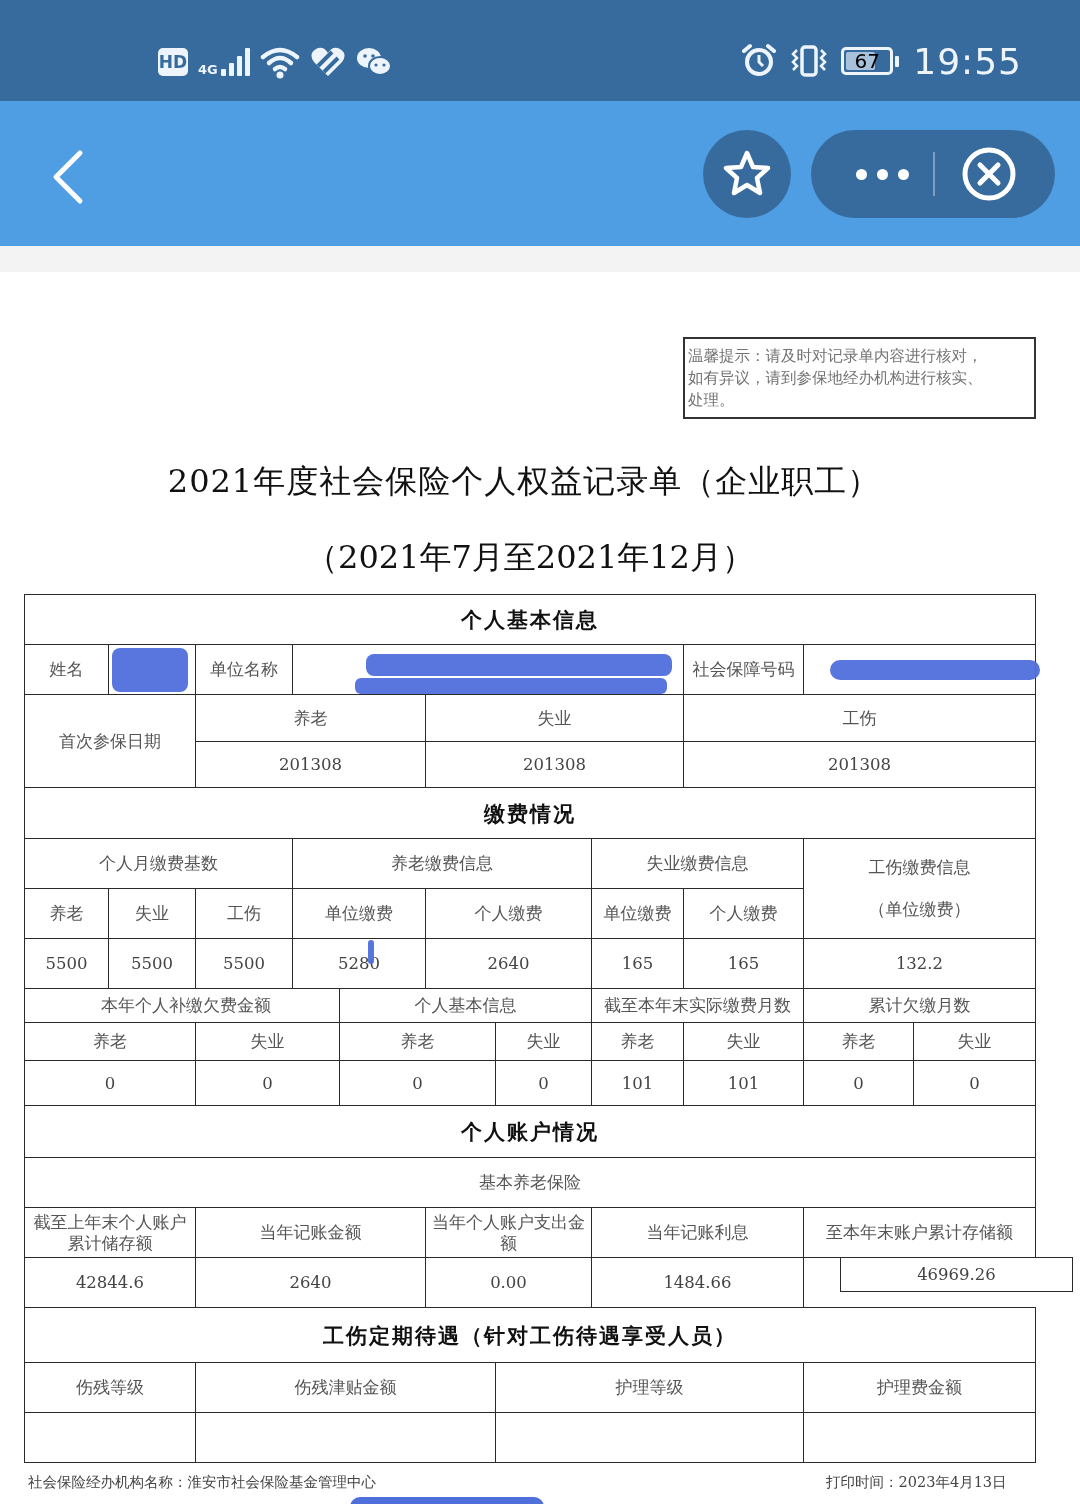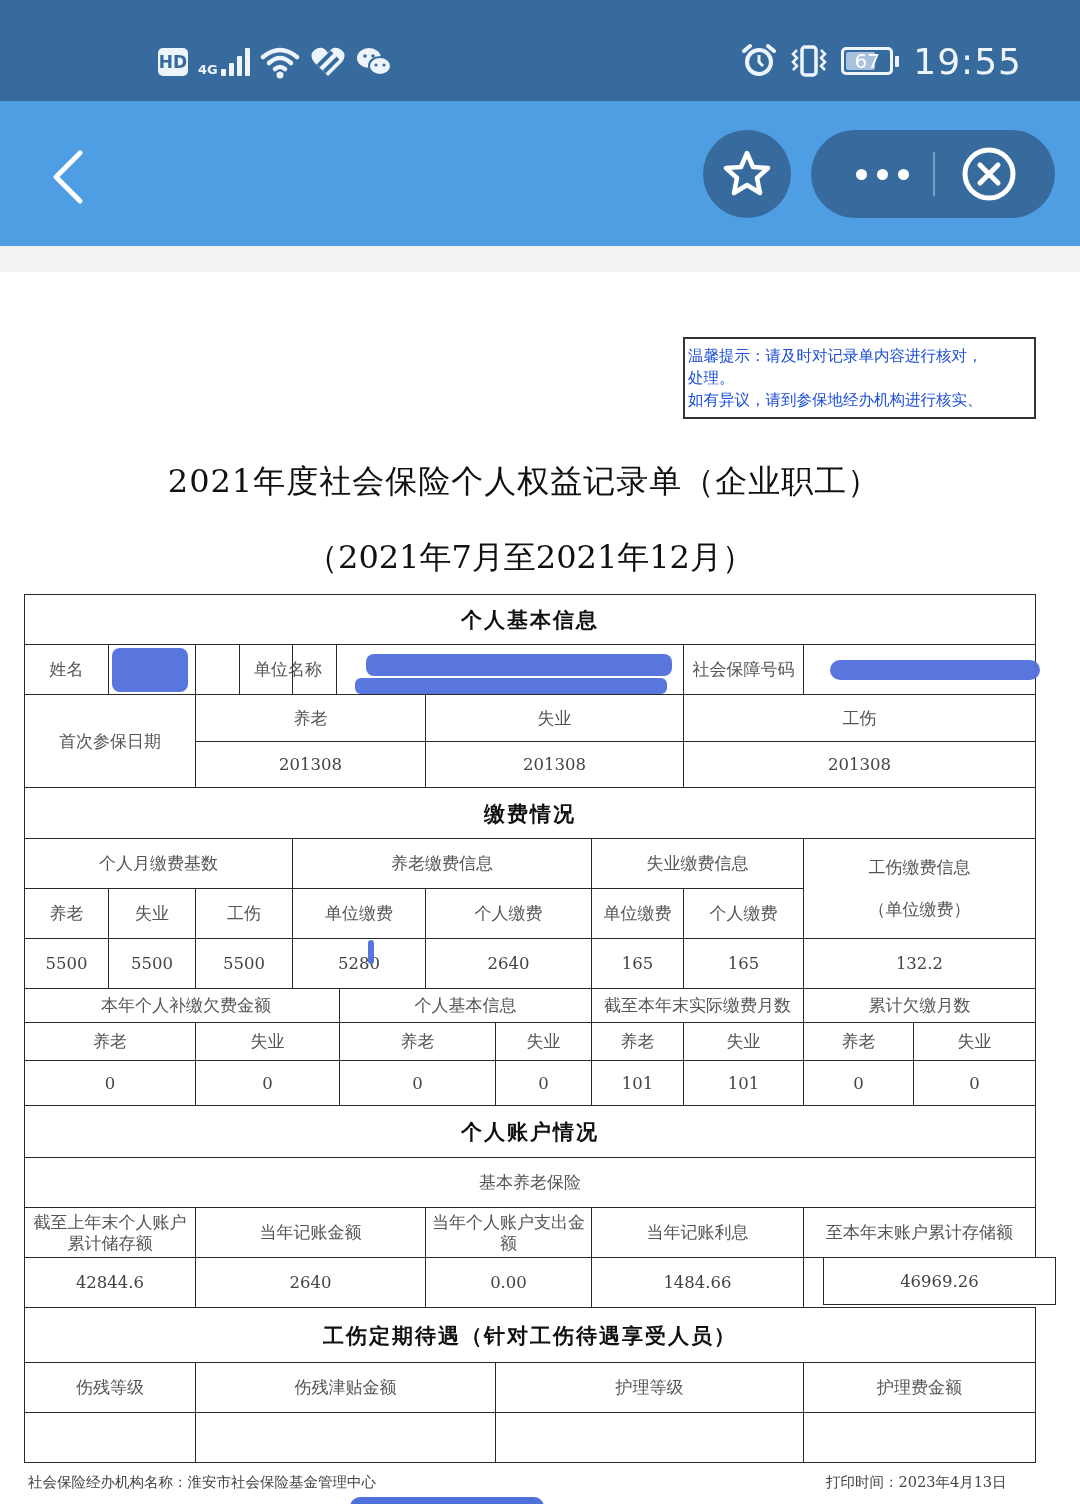--- a/index.html
+++ b/index.html
@@ -9,31 +9,31 @@
     .greyband { position: absolute; left: 0; top: 246px; width: 1080px; height: 26px; background: #f3f3f3; }
     .sb-left { position: absolute; left: 158px; top: 40px; height: 44px; display: flex; align-items: center; gap: 10px; }
     .sb-right { position: absolute; right: 58px; top: 36px; height: 50px; display: flex; align-items: center; gap: 12px; }
     .hd { width: 30px; height: 28px; background: #eef4fb; color: #376b9d; border-radius: 5px; font: bold 17px "DejaVu Sans", sans-serif; display: flex; align-items: center; justify-content: center; }
     .net { font: bold 13px "DejaVu Sans", sans-serif; line-height: 13px; width: 20px; }
     .bars { display: flex; align-items: flex-end; gap: 3px; height: 28px; }
     .bars span { width: 5px; background: #eef4fb; border-radius: 1px; display: block; }
     .clock { font: 36px "DejaVu Sans", sans-serif; letter-spacing: 1px; }
     .battery { width: 52px; height: 28px; border: 3px solid #eef4fb; border-radius: 5px; position: relative; display: flex; align-items: center; justify-content: center; font: 20px "DejaVu Sans", sans-serif; box-sizing: border-box; }
     .battery .fill { position: absolute; left: 2px; top: 2px; bottom: 2px; width: 62%; background: #a8c2dc; border-radius: 2px; }
-    .battery .num { position: relative; color: #ffffff; }
+    .battery .num { position: relative; color: #000000; }
     .battery::after { content: ""; position: absolute; right: -9px; top: 6px; width: 4px; height: 11px; background: #eef4fb; border-radius: 1px; }
     .back { position: absolute; left: 42px; top: 40px; width: 60px; height: 70px; }
     .nav-title { position: absolute; left: 134px; top: 38px; font: 50px "DejaVu Sans", sans-serif; letter-spacing: 2px; white-space: nowrap; }
     .star-btn { position: absolute; left: 703px; top: 29px; width: 88px; height: 88px; border-radius: 50%; background: #376b9d; display: flex; align-items: center; justify-content: center; }
     .capsule { position: absolute; left: 811px; top: 29px; width: 244px; height: 88px; border-radius: 44px; background: #376b9d; }
     .capsule .more { position: absolute; left: 20px; top: 0; width: 102px; height: 88px; display: flex; align-items: center; justify-content: center; gap: 10px; }
     .capsule .more i { width: 11px; height: 11px; border-radius: 50%; background: #fff; display: block; }
     .capsule .divider { position: absolute; left: 122px; top: 22px; width: 2px; height: 44px; background: rgba(255,255,255,0.35); }
     .capsule .close { position: absolute; left: 148px; top: 14px; width: 60px; height: 60px; }
-    .tip { position: absolute; left: 683px; top: 337px; width: 353px; height: 82px; border: 2px solid #333; box-sizing: border-box; padding: 6px 6px 0 3px; font-size: 15.5px; line-height: 22px; color: #1d4ed8; }
+    .tip { position: absolute; left: 683px; top: 337px; width: 353px; height: 82px; border: 2px solid #333; box-sizing: border-box; padding: 6px 6px 0 3px; font-size: 15.5px; line-height: 22px; color: #737373; }
     .doc-title { position: absolute; left: 0; top: 460px; width: 1048px; text-align: center; font-size: 32px; letter-spacing: 1px; color: #111; }
     .doc-sub { position: absolute; left: 0; top: 536px; width: 1060px; text-align: center; font-size: 32px; color: #111; }
     .table { position: absolute; left: 0; top: 0; }
     .c { position: absolute; box-sizing: border-box; border: 1.5px solid #2a2a2a; display: flex; align-items: center; justify-content: center; text-align: center; font-size: 17px; color: #555; line-height: 21px; background: transparent; }
     .c.h { font-weight: bold; color: #111; font-size: 21px; letter-spacing: 2px; }
     .c.v { color: #444; font-size: 16.5px; }
     .redact { position: absolute; background: #4f6fdb; border-radius: 8px; opacity: 0.95; }
     .footer-left { position: absolute; left: 28px; top: 1473px; font-size: 14.5px; color: #444; }
     .footer-right { position: absolute; left: 826px; top: 1473px; font-size: 14.5px; color: #444; }
     .bottom-pill { position: absolute; left: 350px; top: 1497px; width: 194px; height: 20px; background: #4f6fdb; border-radius: 10px 10px 0 0; }
@@ -110,33 +110,33 @@
     <svg class="close" viewBox="0 0 60 60">
       <circle cx="30" cy="30" r="24" stroke="#ffffff" stroke-width="5" fill="none"></circle>
       <path d="M21 21 L39 39 M39 21 L21 39" stroke="#ffffff" stroke-width="5" stroke-linecap="round"></path>
     </svg>
   </div>
 </div>
 <div class="greyband"></div>
 
 <div class="tip">
   <div>温馨提示：请及时对记录单内容进行核对，</div>
+  <div>如有异议，请到参保地经办机构进行核实、</div>
   <div>处理。</div>
-  <div>如有异议，请到参保地经办机构进行核实、</div>
 </div>
 
 <div class="doc-title">2021年度社会保险个人权益记录单（企业职工）</div>
 <div class="doc-sub">（2021年7月至2021年12月）</div>
 
 <div class="table">
 
   <div class="c h" style="left:24px;top:594px;width:1012px;height:51px;">个人基本信息</div>
   <div class="c" style="left:24px;top:644px;width:85px;height:51px;">姓名</div>
   <div class="c v" style="left:108px;top:644px;width:88px;height:51px;"></div>
-  <div class="c" style="left:195px;top:644px;width:98px;height:51px;margin-left:44px;">单位名称</div>
+  <div class="c" style="left:195px;top:644px;width:98px;height:51px;">单位名称</div>
   <div class="c v" style="left:292px;top:644px;width:392px;height:51px;"></div>
   <div class="c" style="left:683px;top:644px;width:121px;height:51px;">社会保障号码</div>
   <div class="c v" style="left:803px;top:644px;width:233px;height:51px;"></div>
 
   <div class="c" style="left:24px;top:694px;width:172px;height:94px;">首次参保日期</div>
   <div class="c" style="left:195px;top:694px;width:231px;height:48px;">养老</div>
   <div class="c" style="left:425px;top:694px;width:259px;height:48px;">失业</div>
   <div class="c" style="left:683px;top:694px;width:353px;height:48px;">工伤</div>
   <div class="c v" style="left:195px;top:741px;width:231px;height:47px;">201308</div>
   <div class="c v" style="left:425px;top:741px;width:259px;height:47px;">201308</div>
@@ -195,21 +195,21 @@
   <div class="c" style="left:24px;top:1157px;width:1012px;height:51px;">基本养老保险</div>
   <div class="c" style="left:24px;top:1207px;width:172px;height:51px;padding:0 4px;">截至上年末个人账户累计储存额</div>
   <div class="c" style="left:195px;top:1207px;width:231px;height:51px;">当年记账金额</div>
   <div class="c" style="left:425px;top:1207px;width:167px;height:51px;padding:0 4px;">当年个人账户支出金额</div>
   <div class="c" style="left:591px;top:1207px;width:213px;height:51px;">当年记账利息</div>
   <div class="c" style="left:803px;top:1207px;width:233px;height:51px;">至本年末账户累计存储额</div>
   <div class="c v" style="left:24px;top:1257px;width:172px;height:51px;">42844.6</div>
   <div class="c v" style="left:195px;top:1257px;width:231px;height:51px;">2640</div>
   <div class="c v" style="left:425px;top:1257px;width:167px;height:51px;">0.00</div>
   <div class="c v" style="left:591px;top:1257px;width:213px;height:51px;">1484.66</div>
-  <div class="c v" style="left:823px;top:1257px;width:233px;height:48px;">46969.26</div>
+  <div class="c v" style="left:840px;top:1257px;width:233px;height:35px;">46969.26</div>
 
   <div class="c h" style="left:24px;top:1307px;width:1012px;height:56px;">工伤定期待遇（针对工伤待遇享受人员）</div>
   <div class="c" style="left:24px;top:1362px;width:172px;height:51px;">伤残等级</div>
   <div class="c" style="left:195px;top:1362px;width:301px;height:51px;">伤残津贴金额</div>
   <div class="c" style="left:495px;top:1362px;width:309px;height:51px;">护理等级</div>
   <div class="c" style="left:803px;top:1362px;width:233px;height:51px;">护理费金额</div>
   <div class="c v" style="left:24px;top:1412px;width:172px;height:51px;"></div>
   <div class="c v" style="left:195px;top:1412px;width:301px;height:51px;"></div>
   <div class="c v" style="left:495px;top:1412px;width:309px;height:51px;"></div>
   <div class="c v" style="left:803px;top:1412px;width:233px;height:51px;"></div>

